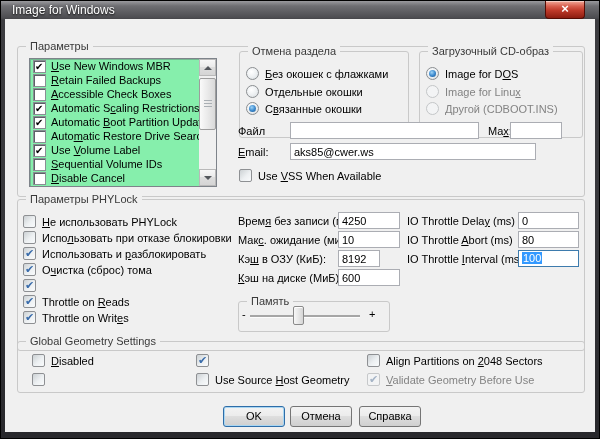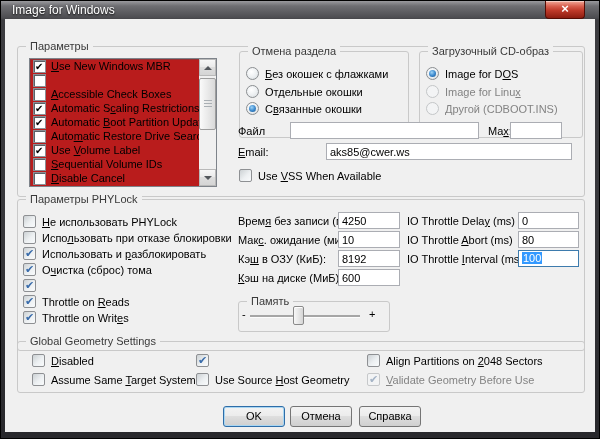--- a/index.html
+++ b/index.html
@@ -33,21 +33,21 @@
     background:radial-gradient(circle at 40% 35%,#9fd4f6 0%,#3f8cd0 50%,#145089 100%);}
   .rd.disabled{border-color:#c4c6c8;background:#f3f4f5;}
   .dis{color:#838383;}
   
   .tb{position:absolute;box-sizing:border-box;height:17px;border:1px solid #abadb3;background:#fff;
     font-family:inherit;font-size:11px;padding:1px 3px;margin:0;line-height:13px;}
   input.tb{outline:none;}
   .tb.focus{border-color:#3d7bad;}
   .sel{background:#3399ff;color:#fff;padding:0 1px;}
   
-  .lb{position:absolute;left:24px;top:39px;width:188px;height:129px;box-sizing:border-box;background:#b91c1c;
+  .lb{position:absolute;left:24px;top:39px;width:188px;height:129px;box-sizing:border-box;background:#86efac;
     border:1px solid #7e838a;box-shadow:inset 1px 1px 0 rgba(80,86,92,.35);overflow:hidden;}
   .lb-row{height:14px;display:flex;align-items:center;padding-left:3px;white-space:nowrap;}
   
   .scroll{position:absolute;top:0;right:0;width:17px;height:100%;background:#f0f0f0;}
   .sc-btn{position:absolute;left:0;width:17px;height:17px;box-sizing:border-box;border:1px solid #b9b9b9;
     background:linear-gradient(180deg,#f7f7f7,#ebebeb 45%,#dddddd 50%,#d5d5d5);display:flex;align-items:center;justify-content:center;}
   .sc-up{top:0;} .sc-down{bottom:0;}
   .sc-thumb{position:absolute;left:0;top:19px;width:17px;height:52px;box-sizing:border-box;border:1px solid #9d9d9d;border-radius:2px;
     background:linear-gradient(90deg,#fafafa,#ededed 40%,#d9d9d9);}
   .sc-thumb::after{content:"";position:absolute;left:4px;top:21px;width:8px;height:8px;
@@ -78,20 +78,21 @@
       <span class="gl">Параметры</span>
     </div>
 
     <div class="lb">
       <div class="lb-row">
           <span class="cbc checked"></span>
           <span><u>U</u>se New Windows MBR</span>
         </div>
       <div class="lb-row">
           <span class="cbc"></span>
+          <span><u>R</u>etain Failed Backups</span>
         </div>
       <div class="lb-row">
           <span class="cbc"></span>
           <span><u>A</u>ccessible Check Boxes</span>
         </div>
       <div class="lb-row">
           <span class="cbc checked"></span>
           <span>Automatic S<u>c</u>aling Restrictions</span>
         </div>
       <div class="lb-row">
@@ -159,21 +160,21 @@
     <div class="row" style="left:421px;top:64px">
         <span class="rd disabled"></span>
         <span class="dis">Image for Linu<u>x</u></span>
       </div>
 
     <span class="lbl" style="left:233px;top:106px">Файл</span>
     <input class="tb" style="left: 285px; top: 103px; width: 189px;" value="">
     <span class="lbl" style="left:483px;top:106px">Ma<u>x</u>:</span>
     <input class="tb" style="left: 505px; top: 103px; width: 52px;" value="">
     <span class="lbl" style="left:233px;top:127px"><u>E</u>mail:</span>
-    <input class="tb" style="left: 285px; top: 124px; width: 246px; margin-left: 36px;" value="aks85@cwer.ws">
+    <input class="tb" style="left: 285px; top: 124px; width: 246px;" value="aks85@cwer.ws">
 
     <div class="row" style="left:234px;top:148px">
         <span class="cb7"></span>
         <span>Use <u>V</u>SS When Available</span>
       </div>
 
     <div class="grp" style="left:12px;top:180px;width:568px;height:152px">
       <span class="gl">Параметры PHYLock</span>
     </div>
     <div class="row" style="left:18px;top:194px">
@@ -202,21 +203,21 @@
     <div class="row" style="left:18px;top:290px">
         <span class="cb7 checked"></span>
         <span>Throttle on Writ<u>e</u>s</span>
       </div>
 
     <span class="lbl" style="left:233px;top:196px">Врем<u>я</u> без записи (мс):</span>
     <input class="tb" style="left: 333px; top: 193px; width: 62px;" value="4250">
     <span class="lbl" style="left:233px;top:215px">Мак<u>с</u>. ожидание (мин):</span>
     <input class="tb" style="left: 333px; top: 212px; width: 62px;" value="10">
     <span class="lbl" style="left:233px;top:234px">Кэ<u>ш</u> в ОЗУ (КиБ):</span>
-    <input class="tb" style="left: 333px; top: 231px; width: 62px;" value="8192">
+    <input class="tb" style="left: 333px; top: 231px; width: 42px;" value="8192">
     <span class="lbl" style="left:233px;top:253px"><u>К</u>эш на диске (МиБ):</span>
     <input class="tb" style="left: 333px; top: 250px; width: 62px;" value="600">
 
     <span class="lbl" style="left:402px;top:196px">IO Throttle Dela<u>y</u> (ms)</span>
     <input class="tb" style="left: 513px; top: 193px; width: 61px;" value="0">
     <span class="lbl" style="left:402px;top:215px">IO Throttle <u>A</u>bort (ms)</span>
     <input class="tb" style="left: 513px; top: 212px; width: 61px;" value="80">
     <span class="lbl" style="left:402px;top:234px">IO Throttle <u>I</u>nterval (ms)</span>
     <div class="tb focus" style="left:513px;top:231px;width:61px"><span class="sel">100</span></div>
 
@@ -230,21 +231,20 @@
 
     <div class="grp" style="left:12px;top:322px;width:568px;height:52px">
       <span class="gl">Global Geometry Settings</span>
     </div>
     <div class="row" style="left:27px;top:333px">
         <span class="cb7"></span>
         <span><u>D</u>isabled</span>
       </div>
     <div class="row" style="left:27px;top:352px">
         <span class="cb7"></span>
-        <span>Assume Same <u>T</u>arget System</span>
       </div>
     <div class="row" style="left:191px;top:333px">
         <span class="cb7 checked"></span>
       </div>
     <div class="row" style="left:191px;top:352px">
         <span class="cb7"></span>
         <span>Use Source <u>H</u>ost Geometry</span>
       </div>
     <div class="row" style="left:362px;top:333px">
         <span class="cb7"></span>

